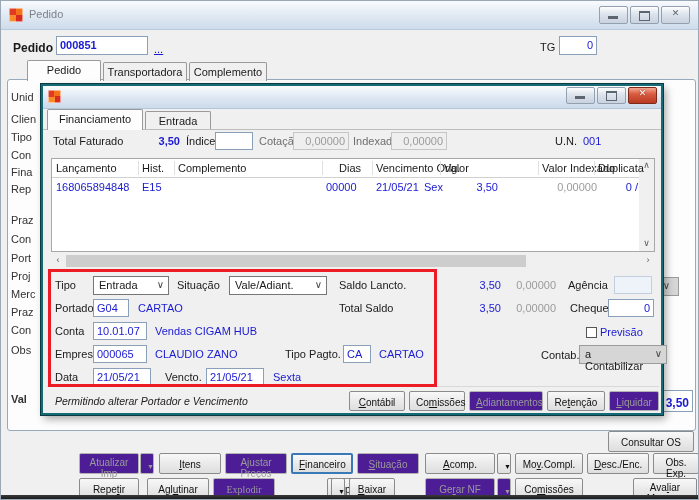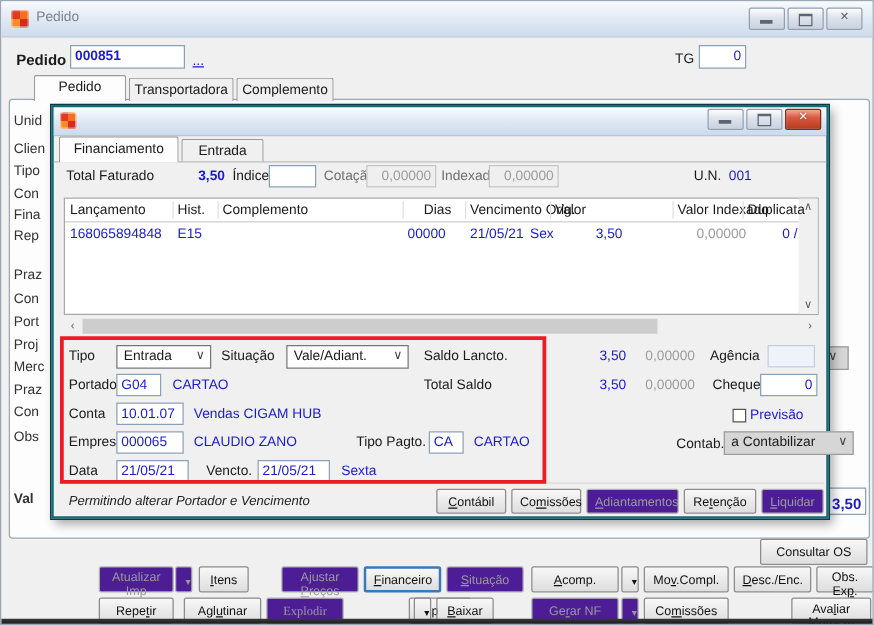--- a/index.html
+++ b/index.html
@@ -211,21 +211,21 @@
   <div class="chk" style="left:543px;top:241px;"></div>
   <div class="abs blue" style="left:557px;top:240px;">Previsão</div>
 
   <div class="abs" style="left:12px;top:262px;">Empresa</div>
   <div class="field blue abs" style="left:50px;top:259px;width:54px;">000065</div>
   <div class="abs blue" style="left:112px;top:262px;">CLAUDIO ZANO</div>
   <div class="abs" style="left:242px;top:262px;">Tipo Pagto.</div>
   <div class="field blue abs" style="left:300px;top:259px;width:28px;">CA</div>
   <div class="abs blue" style="left:336px;top:262px;">CARTAO</div>
   <div class="abs" style="left:498px;top:263px;">Contab.</div>
-  <div class="combo graybg" style="left:536px;top:259px;width:104px;"><span>a Contabilizar</span><span class="car">∨</span></div>
+  <div class="combo graybg" style="left:536px;top:259px;width:88px;"><span>a Contabilizar</span><span class="car">∨</span></div>
 
   <div class="abs" style="left:12px;top:285px;">Data</div>
   <div class="field blue abs" style="left:50px;top:282px;width:58px;">21/05/21</div>
   <div class="abs" style="left:122px;top:285px;">Vencto.</div>
   <div class="field blue abs" style="left:163px;top:282px;width:58px;">21/05/21</div>
   <div class="abs blue" style="left:230px;top:285px;">Sexta</div>
 
   <div class="abs" style="left:4px;top:300px;width:612px;height:1px;background:#d8d8d8;"></div>
   <div class="note" style="left:12px;top:309px;">Permitindo alterar Portador e Vencimento</div>
   <div id="modal-buttons">
@@ -236,21 +236,21 @@
       <button class="btn small dis" style="left:566px;top:305px;width:50px;height:20px;"><u>L</u>iquidar</button>
     </div>
 
   <div class="redbox" style="left:5px;top:183px;width:383px;height:112px;"></div>
 </div>
 
 <button class="btn small" style="left:607px;top:430px;width:86px;">Consultar OS</button>
 <div id="action-row1">
     <button class="btn small dis" style="left:78px;top:452px;width:60px;">Atualizar Imp</button>
     <button class="btn small dis" style="left:139px;top:452px;width:14px;font-size:7px;padding-top:6px;">▼</button>
-    <button class="btn small" style="left:158px;top:452px;width:40px;"><u>I</u>tens</button>
+    <button class="btn small" style="left:158px;top:452px;width:62px;"><u>I</u>tens</button>
     <button class="btn small dis" style="left:224px;top:452px;width:62px;">Ajustar <u>P</u>reços</button>
     <button class="btn small focus" style="left:290px;top:452px;width:62px;"><u>F</u>inanceiro</button>
     <button class="btn small dis" style="left:356px;top:452px;width:62px;"><u>S</u>ituação</button>
     <button class="btn small" style="left:424px;top:452px;width:70px;"><u>A</u>comp.</button>
     <button class="btn small" style="left:496px;top:452px;width:14px;font-size:7px;padding-top:6px;">▼</button>
     <button class="btn small" style="left:514px;top:452px;width:68px;">Mo<u>v</u>.Compl.</button>
     <button class="btn small" style="left:586px;top:452px;width:62px;"><u>D</u>esc./Enc.</button>
     <button class="btn small" style="left:652px;top:452px;width:46px;">Obs. Ex<u>p</u>.</button>
   </div>
 <div id="action-row2">

